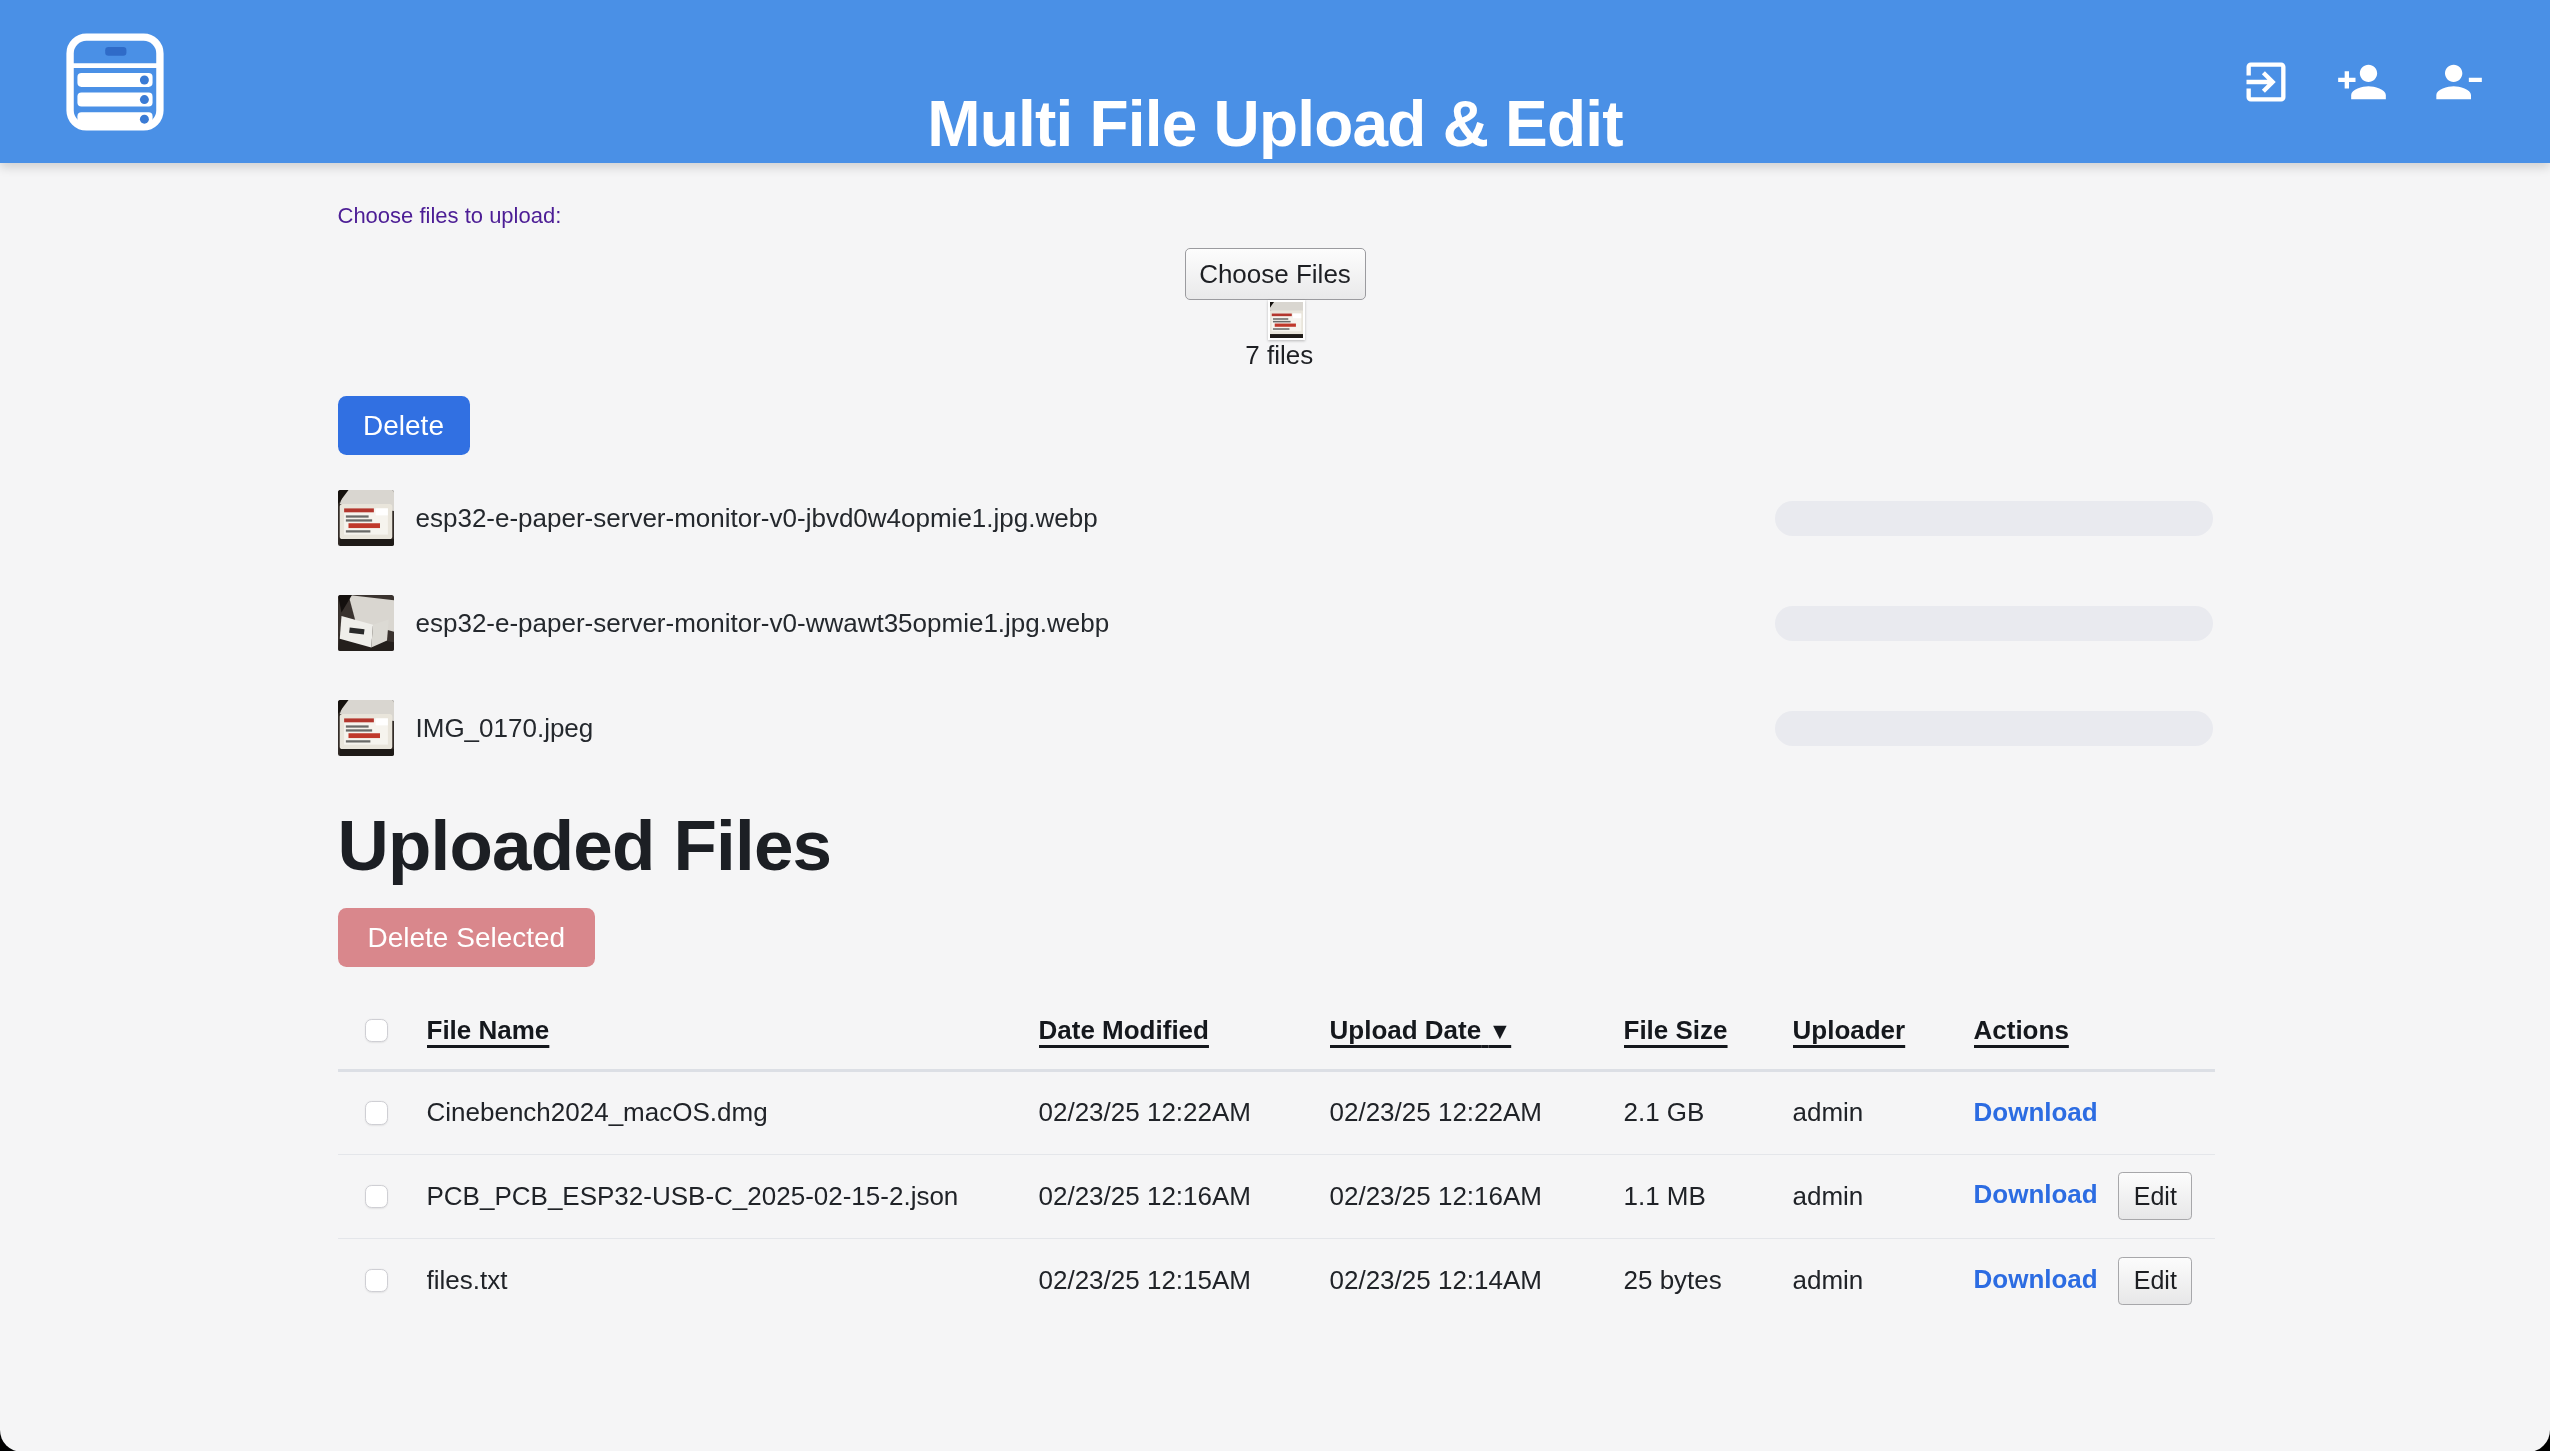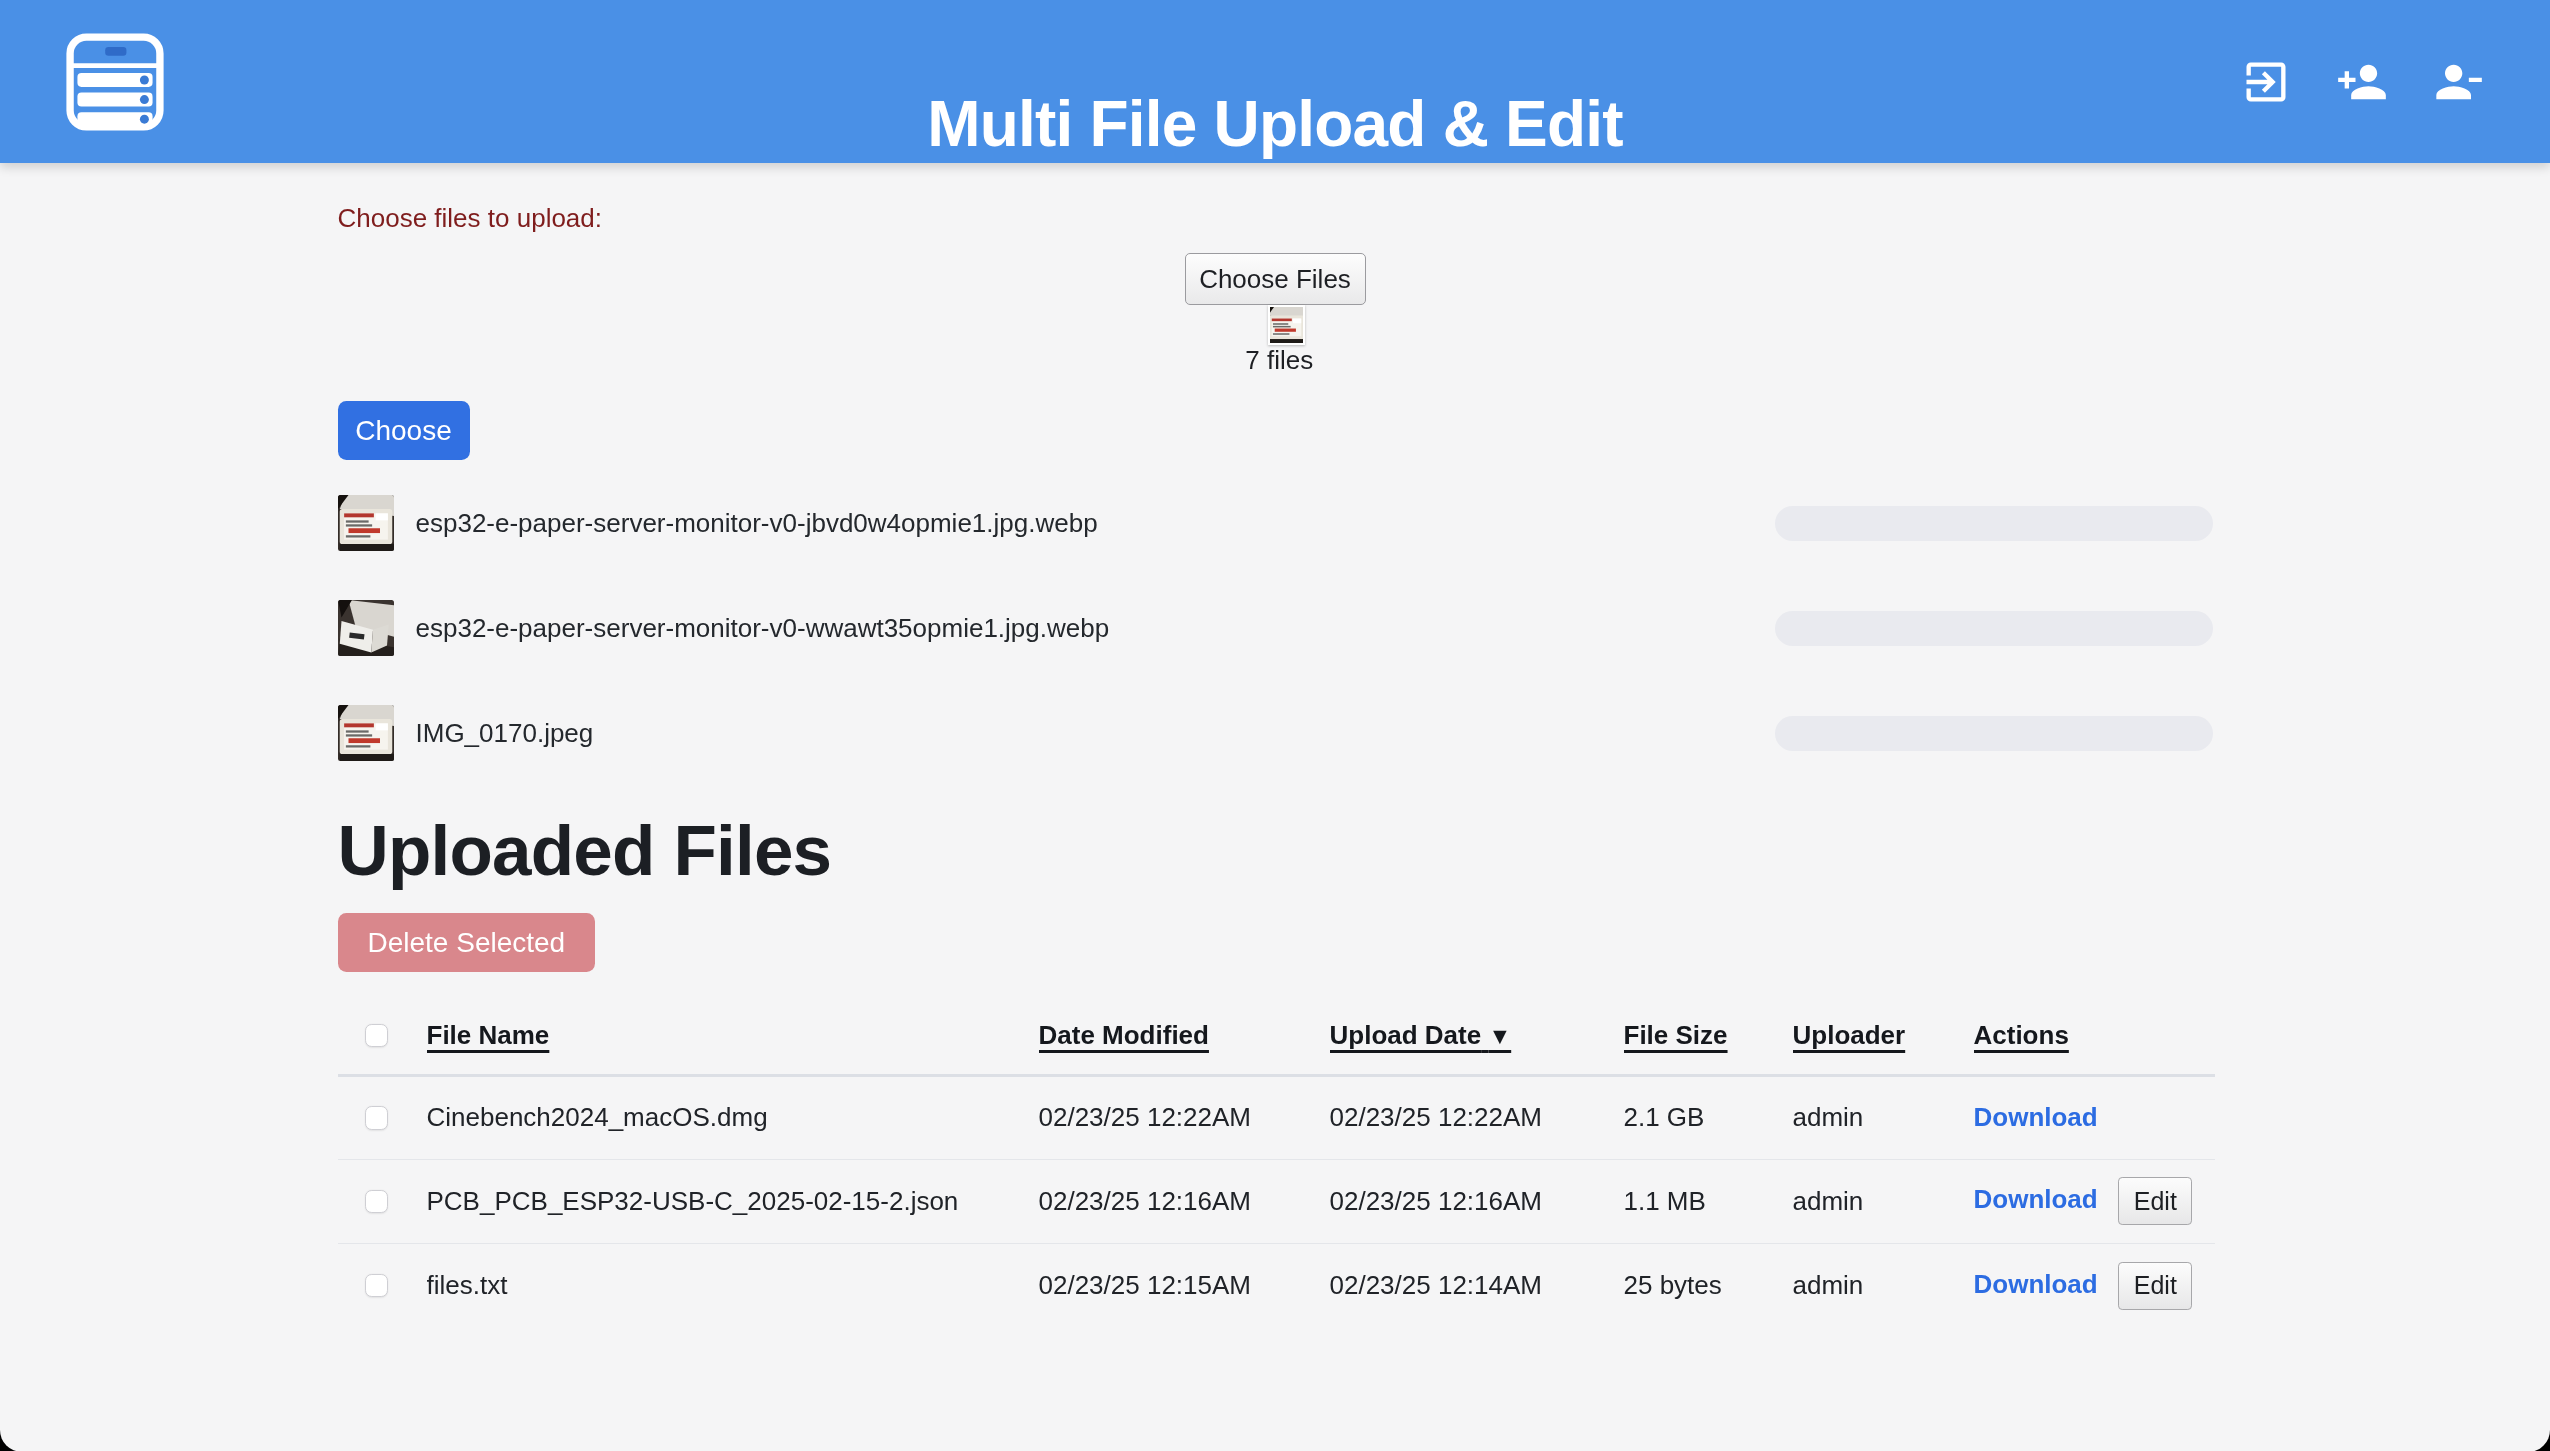--- a/index.html
+++ b/index.html
@@ -23,21 +23,21 @@
   .logo{width:98px;height:98px;flex:0 0 auto;}
   .app-title{
     position:absolute;left:50%;top:50%;transform:translate(-50%,-50%);
     font-size:64px;font-weight:bold;color:#fff;letter-spacing:-0.8px;white-space:nowrap;
   }
   .header-actions{margin-left:auto;display:flex;align-items:center;gap:44px;}
   .header-icon{width:52px;height:52px;cursor:pointer;}
   .header-icon svg{width:100%;height:100%;display:block;}
   
   .main{width:1875px;margin:0 auto;}
-  .choose-label{margin-top:40px;font-size:26px;color:#7f1d1d;}
+  .choose-label{margin-top:40px;font-size:22px;color:#4c1d95;}
   .file-input-row{margin-top:19.4px;display:flex;align-items:center;flex-direction:column;}
   .choose-files-btn{
     font-family:inherit;font-size:26px;color:#1d1f23;
     width:181px;height:52px;
     background:linear-gradient(#fdfdfd,#e9e9ea);
     border:1.7px solid #9b9b9f;border-radius:5px;
     display:flex;align-items:center;justify-content:center;cursor:pointer;
   }
   .mini-thumb{width:37px;height:40px;margin-left:23.6px;border:2.5px solid #fff;
     box-shadow:0 0.8px 2.5px rgba(0,0,0,.25);flex:0 0 auto;}
@@ -174,21 +174,21 @@
     <div class="file-input-row">
       <button class="choose-files-btn">Choose Files</button>
       <span class="mini-thumb">
         <svg viewBox="4 6 56 52">
             <use href="#thumb-epaper"></use>
           </svg>
       </span>
       <span class="file-count">7 files</span>
     </div>
 
-    <button class="upload-btn">Choose</button>
+    <button class="upload-btn">Delete</button>
 
     <div class="queue">
 
       <div class="queue-item">
         <span class="queue-thumb">
           <svg viewBox="0 0 64 64">
               <use href="#thumb-epaper"></use>
             </svg>
         </span>
         <span class="queue-name">esp32-e-paper-server-monitor-v0-jbvd0w4opmie1.jpg.webp</span>

